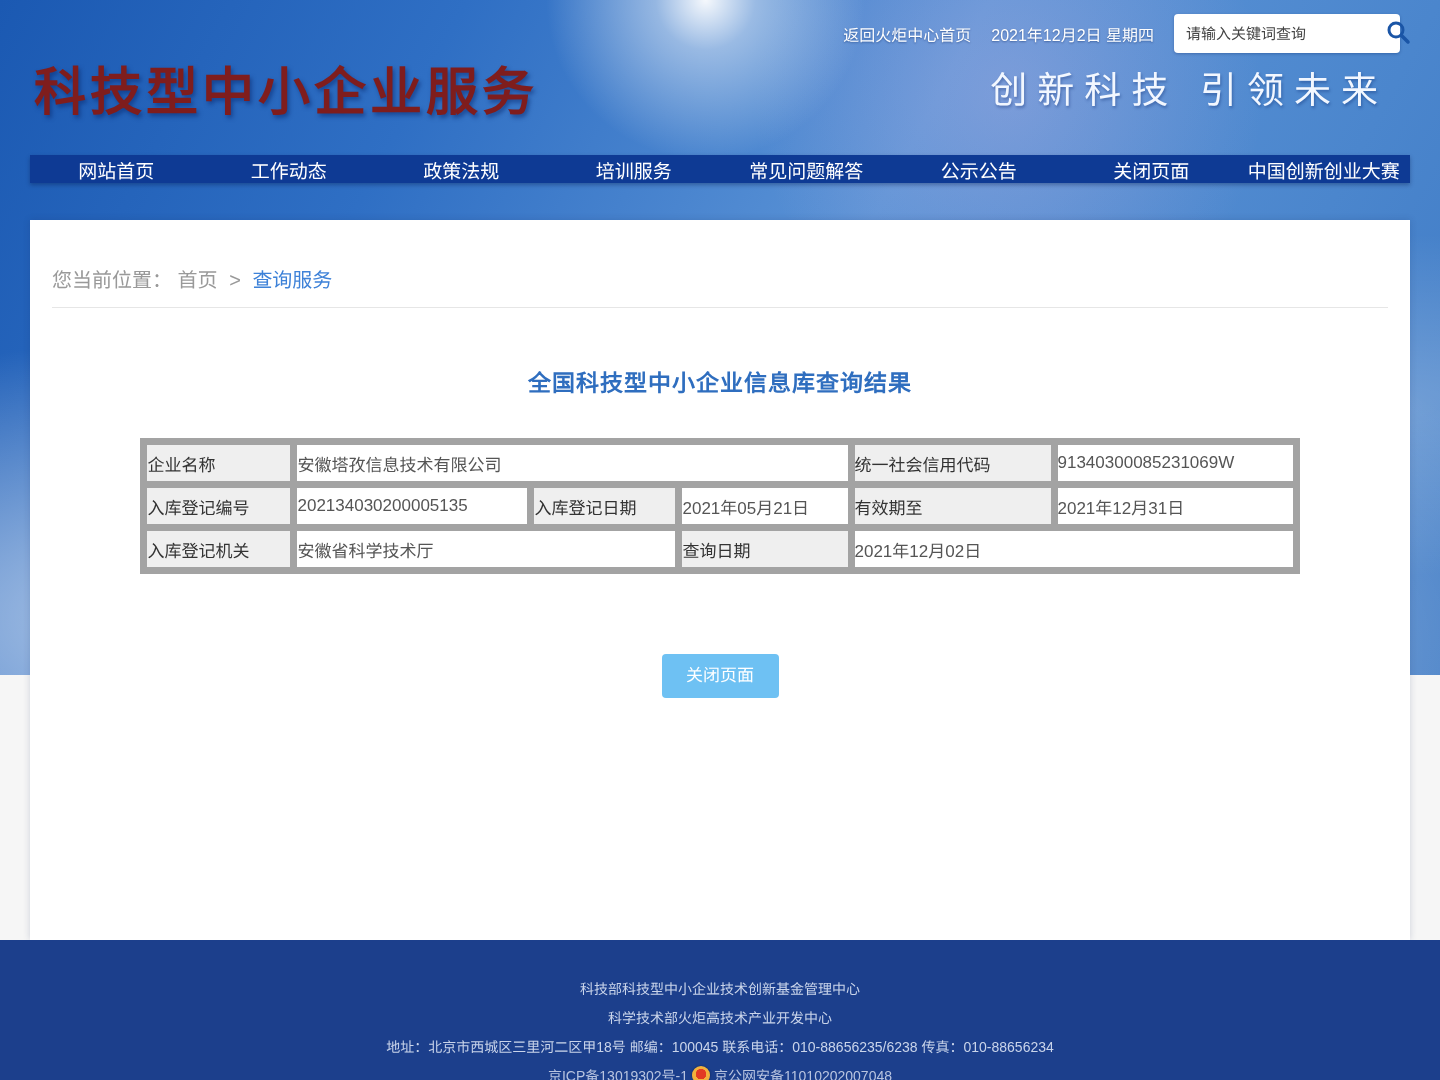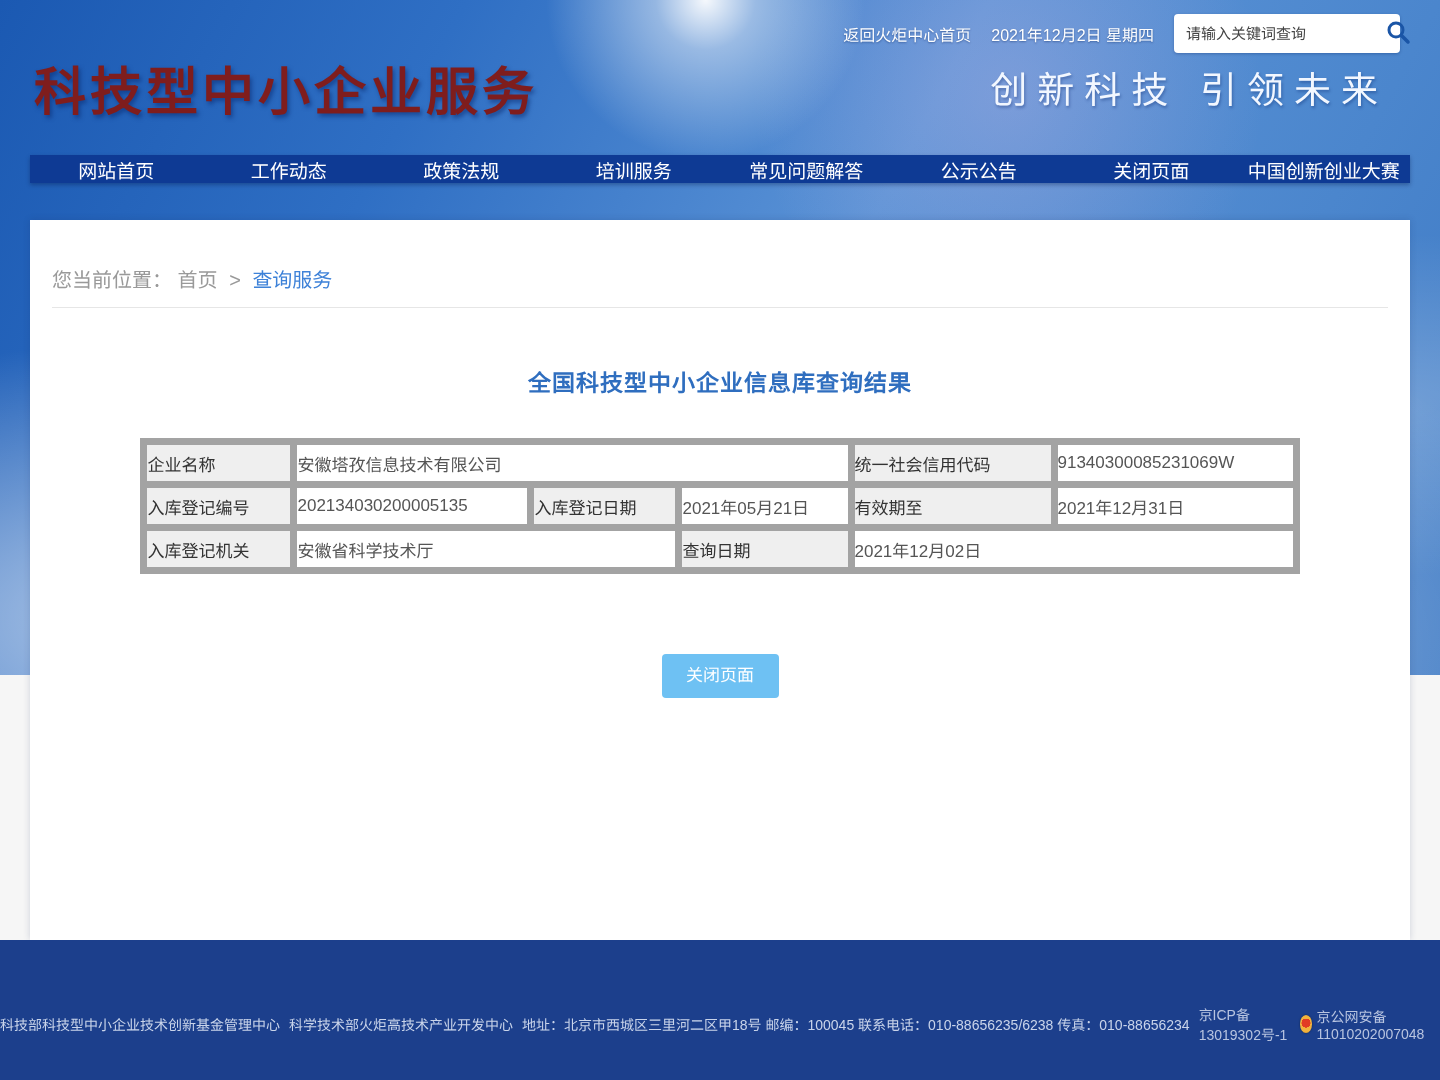--- a/index.html
+++ b/index.html
@@ -109,22 +109,22 @@
   .close-btn {
     display:inline-block; min-width:117px; height:44px; line-height:40px;
     padding:0 22px; background:#6ec1f3; color:#fff; font-size:17px;
     border:none; border-radius:4px; cursor:pointer;
     font-family:"Liberation Sans", sans-serif;
   }
   
   .footer {
     position:absolute; bottom:0; left:0; width:1440px; height:140px;
     background:#1c3f8c; z-index:7;
-    display:flex; flex-direction:row; align-items:center;
-    padding-top:28px; gap:9px;
+    display:flex; flex-direction:column; align-items:center;
+    padding-top:38px; gap:9px;
   }
   .footer .fline { color:#c9d4ea; font-size:14px; text-align:center; white-space:nowrap; }
   .footer .fline4 { display:flex; align-items:center; gap:4px; color:#b8c4e0; font-size:14px; }
   .footer .flink { color:#b8c4e0; cursor:pointer; }
   .badge {
     width:18px; height:18px; border-radius:50%; display:inline-block;
     background:radial-gradient(circle at 50% 45%, #e23b24 0%, #e23b24 38%, #f2b23c 40%, #f2b23c 72%, #c8881e 100%);
     box-shadow:0 0 2px rgba(0,0,0,.5);
   }
 </style>

